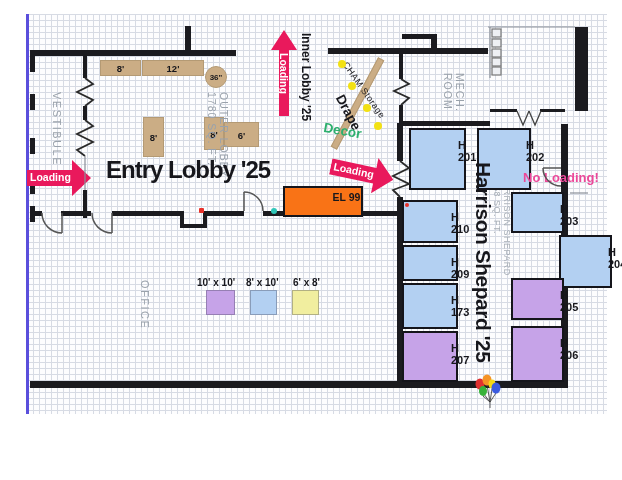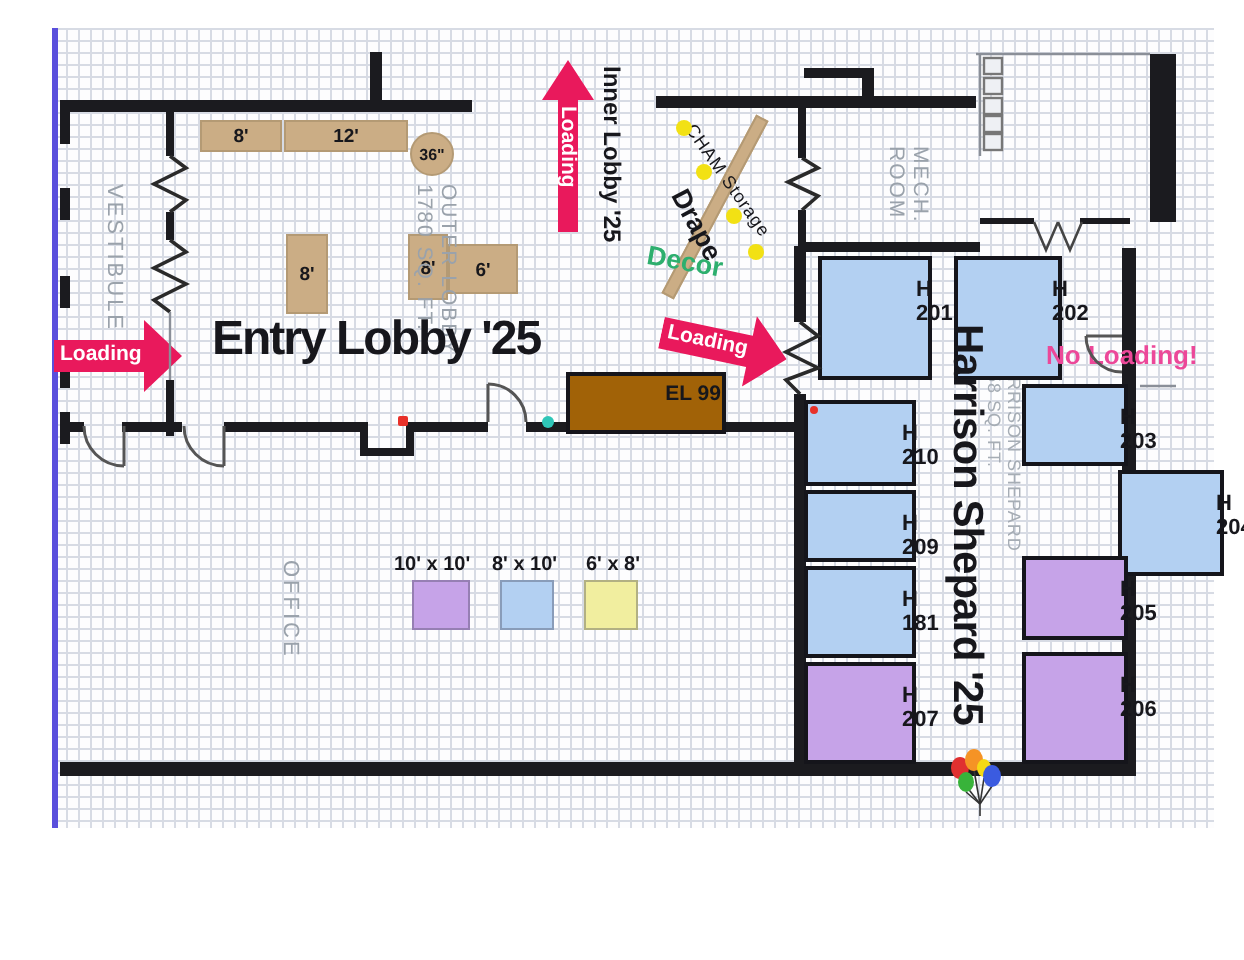--- a/index.html
+++ b/index.html
@@ -16,21 +16,21 @@
   .wall{background:#1b1b1f;z-index:4;}
   
   .vtext{writing-mode:vertical-rl;white-space:pre-line;}
   .gray{color:#9aa2ab;letter-spacing:1.5px;font-size:11px;z-index:3;line-height:12px;}
   .gray-sm{color:#a6adb5;letter-spacing:.5px;font-size:9px;z-index:3;line-height:10px;}
   
   .booth{border:2px solid #15151b;z-index:4;text-align:center;font-weight:bold;
          font-size:11px;padding-top:9px;box-sizing:border-box;padding-left:47px;}
   .c-blue{background:#b3d0f2;}
   .c-purple{background:#c6a3e8;}
-  .c-yellow{background:#a16207;}
+  .c-yellow{background:#f97316;}
   
   .furn{background:#cbad85;border:1px solid #b49a74;z-index:2;box-sizing:border-box;
         text-align:center;font-weight:bold;font-size:9.5px;color:#17171c;}
   
   .arrow{z-index:6;}
   .arrow span{position:absolute;color:#fff;font-weight:bold;font-size:10.5px;}
   .bigtitle{font-weight:bold;z-index:5;letter-spacing:-1px;}
   .legend-sq{border:1px solid rgba(60,60,80,.35);z-index:3;}
   .dot{border-radius:50%;z-index:7;}
   svg.overlay{left:0;top:0;width:622px;height:480px;z-index:6;pointer-events:none;}
@@ -109,21 +109,21 @@
   <div class="abs" style="left:346px;top:92px;font-size:13.5px;font-weight:bold;transform:rotate(62deg);transform-origin:0 0;white-space:nowrap;z-index:3;">Drape</div>
   <div class="abs" style="left:325px;top:120px;font-size:13.5px;font-weight:bold;color:#2daf6e;transform:rotate(10deg);transform-origin:0 0;z-index:3;">Decor</div>
 
   <div class="abs booth c-blue" style="left:409px;top:128px;width:57px;height:62px;"><span>H 201</span></div>
   <div class="abs booth c-blue" style="left:477px;top:128px;width:54px;height:62px;"><span>H 202</span></div>
   <div class="abs booth c-blue" style="left:511px;top:192px;width:53px;height:41px;"><span>H 203</span></div>
   <div class="abs booth c-blue" style="left:511px;top:235px;width:53px;height:53px;margin-left:48px;"><span>H 204</span></div>
   <div class="abs booth c-purple" style="left:511px;top:278px;width:53px;height:42px;"><span>H 205</span></div>
   <div class="abs booth c-purple" style="left:511px;top:326px;width:53px;height:56px;"><span>H 206</span></div>
   <div class="abs booth c-purple" style="left:402px;top:331px;width:56px;height:51px;"><span>H 207</span></div>
-  <div class="abs booth c-blue" style="left:402px;top:283px;width:56px;height:46px;"><span>H 181</span></div>
+  <div class="abs booth c-blue" style="left:402px;top:283px;width:56px;height:46px;"><span>H 173</span></div>
   <div class="abs booth c-blue" style="left:402px;top:245px;width:56px;height:36px;"><span>H 209</span></div>
   <div class="abs booth c-blue" style="left:402px;top:200px;width:56px;height:43px;"><span>H 210</span></div>
   <div class="abs booth c-yellow" style="left:283px;top:186px;width:80px;height:31px;padding-top:3px;font-size:10.5px;z-index:5;"><span>EL 99</span></div>
 
   <div class="abs" style="left:197px;top:277px;font-size:10px;font-weight:bold;z-index:3;">10' x 10'</div>
   <div class="abs" style="left:246px;top:277px;font-size:10px;font-weight:bold;z-index:3;">8' x 10'</div>
   <div class="abs" style="left:293px;top:277px;font-size:10px;font-weight:bold;z-index:3;">6' x 8'</div>
   <div class="abs legend-sq" style="left: 206px; top: 290px; width: 27px; height: 23px; background: rgb(198, 163, 232);"></div>
   <div class="abs legend-sq" style="left: 250px; top: 290px; width: 25px; height: 23px; background: rgb(179, 208, 242);"></div>
   <div class="abs legend-sq" style="left: 292px; top: 290px; width: 25px; height: 23px; background: rgb(241, 238, 159);"></div>

